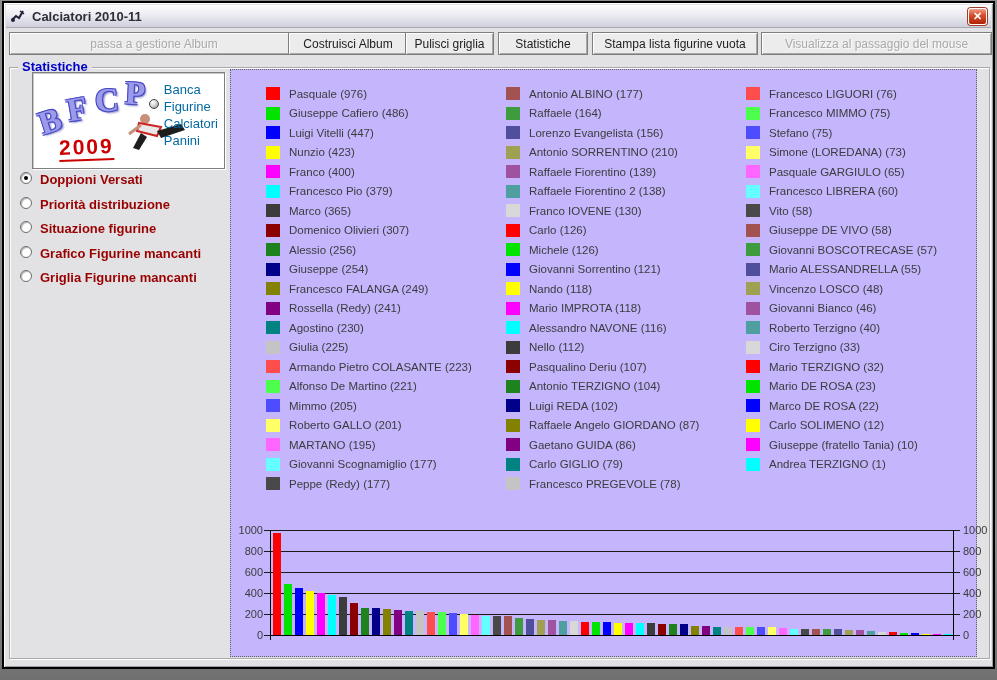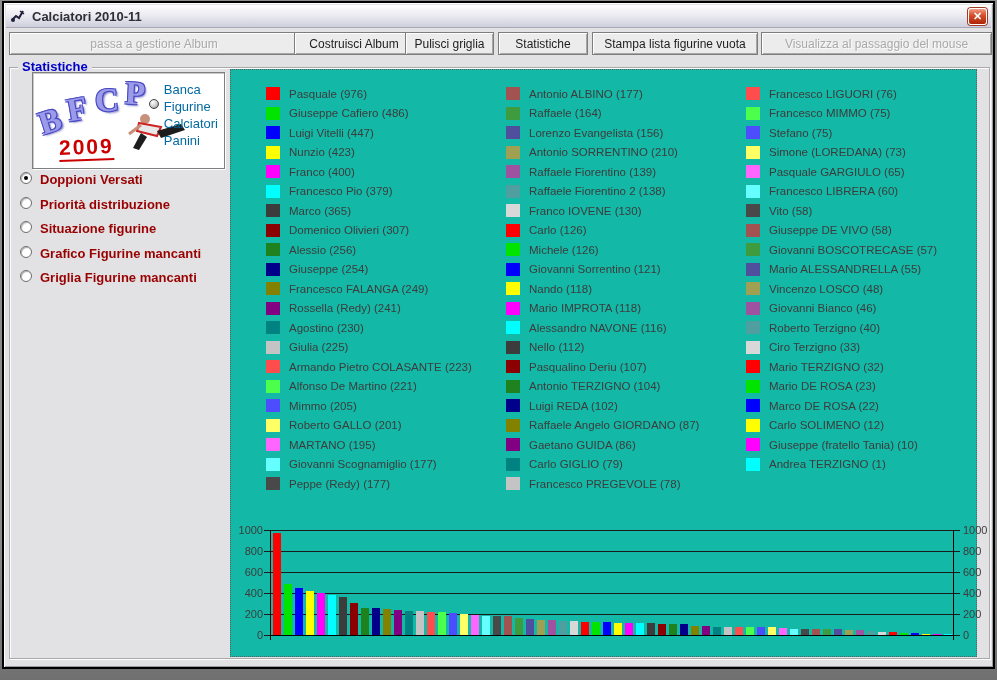--- a/index.html
+++ b/index.html
@@ -43,21 +43,21 @@
   
   .radio-group{position:absolute;left:10px;top:104px;width:210px;}
   .radio-row{position:absolute;left:0;height:20px;display:flex;align-items:flex-start;}
   .radio-circle{width:12px;height:12px;border-radius:50%;background:#fff;border:1px solid #6d6d6d;
     box-shadow:inset 1px 1px 1px #b0b0b0;position:relative;flex:0 0 12px;}
   .radio-circle.selected::after{content:"";position:absolute;left:3px;top:3px;width:4px;height:4px;
     border-radius:50%;background:#000;}
   .radio-label{margin-left:8px;font-size:13px;font-weight:bold;color:#990000;white-space:nowrap;}
   
   .main-panel{position:absolute;left:220px;top:1px;width:747px;height:588px;
-    background:#14b8a6;border:1px dotted #5e5e5e;}
+    background:#c4b5fd;border:1px dotted #5e5e5e;}
   .legend-col{position:absolute;top:14px;}
   .legend-item{height:19.5px;display:flex;align-items:center;}
   .legend-swatch{width:14px;height:13px;flex:0 0 14px;}
   .legend-text{margin-left:9px;font-size:11.5px;color:#3c3c3c;white-space:nowrap;}
   
   .chart{position:absolute;left:0;top:452px;width:745px;height:132px;}
   .plot{position:absolute;left:40px;top:8px;width:682px;height:105px;}
   .gridline{position:absolute;left:0;width:100%;height:1px;background:#1b1b1b;}
   .axisline-y{position:absolute;top:0;width:1px;height:110px;background:#000;}
   .baseline{position:absolute;left:-1px;bottom:-1px;width:684px;height:1px;background:#000;}
@@ -78,21 +78,21 @@
       <path d="M2 12 L6 8 L9 10 L13 3" stroke="#20203a" stroke-width="2" fill="none"></path>
       <circle cx="3" cy="12" r="2" fill="#20203a"></circle>
       <path d="M10 3 L14 6" stroke="#20203a" stroke-width="1.5"></path>
     </svg>
     <span class="title-text">Calciatori 2010-11</span>
     <div class="close-btn">✕</div>
   </div>
 
   <div class="toolbar">
       <div class="tbtn disabled" style="left: 5px; width: 290px;">passa a gestione Album</div>
-      <div class="tbtn" style="left: 290px; width: 120px;">Costruisci Album</div>
+      <div class="tbtn" style="left: 284px; width: 120px;">Costruisci Album</div>
       <div class="tbtn" style="left: 401px; width: 89px;">Pulisci griglia</div>
       <div class="tbtn" style="left: 494px; width: 90px;">Statistiche</div>
       <div class="tbtn" style="left: 588px; width: 166px;">Stampa lista figurine vuota</div>
       <div class="tbtn disabled" style="left: 757px; width: 231px;">Visualizza al passaggio del mouse</div>
     </div>
 
   <div class="groupbox">
     <span class="groupbox-label">Statistiche</span>
 
     <div class="logo-panel">

